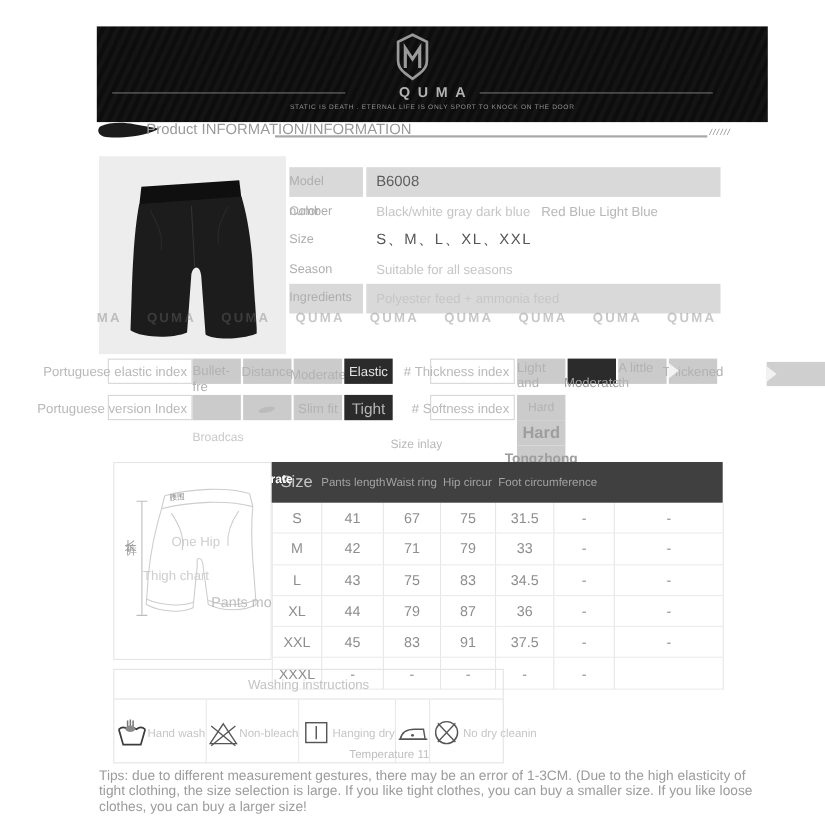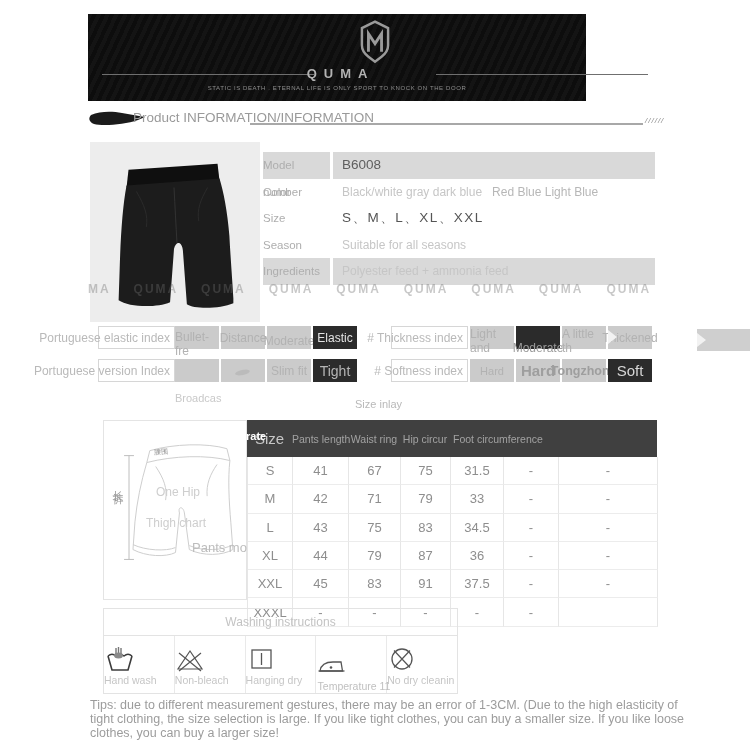--- a/index.html
+++ b/index.html
@@ -1,20 +1,20 @@
 <!DOCTYPE html>
 <html><head>
 <meta charset="utf-8">
 <style>
   * { margin:0; padding:0; box-sizing:border-box; }
   body { font-family:"Liberation Sans", sans-serif; background:#fff; }
   .page { position:relative; width:750px; height:750px; background:#fff; overflow:hidden; }
 
   
-  .banner { position:absolute; left:88px; top:14px; width:498px; height:87px;
+  .banner { position:absolute; left:88px; top:24px; width:610px; height:87px;
     background:repeating-linear-gradient(115deg,#141414 0 4px,#0d0d0d 4px 8px); }
   .logo-svg { position:absolute; left:269px; top:4px; }
   .brand-name { position:absolute; left:0; top:52px; width:100%; text-align:center;
     color:#b3b3b3; font-size:13px; font-weight:bold; letter-spacing:7px; text-indent:7px; }
   .brand-line { position:absolute; top:60px; height:1px; background:#6f6f6f; }
   .brand-line.l { left:14px; width:212px; } .brand-line.r { left:348px; width:212px; }
   .tagline { position:absolute; left:0; top:71px; width:100%; text-align:center;
     color:#8f8f8f; font-size:6px; letter-spacing:0.6px; }
 
   
@@ -77,29 +77,29 @@
   .st-cell { border-right:1px solid #e6e6e6; border-bottom:1px solid #ececec;
     display:flex; align-items:center; justify-content:center; font-size:13px; color:#8e8e8e; }
 
   
   .diagram { position:absolute; left:103px; top:420px; width:144px; height:180px;
     background:#fff; border:1px solid #e4e4e4; }
   .diag-label { position:absolute; white-space:nowrap; }
   .d-waist { left:50px; top:26px; font-size:7px; color:#8a8a8a; transform:rotate(-4deg); }
   .d-length { left:6px; top:60px; font-size:11px; color:#9a9a9a; writing-mode:vertical-rl; letter-spacing:3px; }
   .d-hip { left:52px; top:64px; font-size:12px; color:#cecece; }
-  .d-thigh { left:42px; top:95px; font-size:12px; color:#cecece; }
+  .d-thigh { left:26px; top:95px; font-size:12px; color:#cecece; }
   .d-hem { left:88px; top:119px; font-size:13px; color:#bdbdbd; }
 
   
   .wash-box { position:absolute; left:103px; top:608px; width:355px; height:86px; border:1px solid #e3e3e3; }
   .wash-title { height:27px; line-height:27px; text-align:center; font-size:12px; color:#c3c3c3; border-bottom:1px solid #e3e3e3; }
   .wash-row { display:flex; height:57px; }
-  .wash-item { flex:1; border-left:1px solid #e9e9e9; display:flex; flex-direction:column;
-    justify-content:center; padding-top:3px; }
+  .wash-item { flex:1; border-left:1px solid #e9e9e9; display:flex; flex-direction:row;
+    align-items:center; justify-content:center; padding-top:3px; }
   .wash-item:first-child { border-left:none; }
   .wash-item .wl { font-size:10.5px; color:#c6c6c6; margin-top:2px; white-space:nowrap; }
   .temp-label { position:absolute; left:313px; top:680px; width:82px; text-align:center; font-size:10.5px; color:#c0c0c0; }
   .tips-box { position:absolute; left:466px; top:608px; width:189px; height:85px; border:1px solid #e3e3e3; }
   .tips-title { height:27px; line-height:27px; text-align:center; font-size:12px; color:#b9b9b9; border-bottom:1px solid #e3e3e3; }
   .tips-list { padding:4px 0 0 11px; }
   .tips-list div { font-size:10.8px; color:#d2d2d2; line-height:13px; white-space:nowrap; }
 
   
   .footer-tips { position:absolute; left:90px; top:699px; }
@@ -225,21 +225,21 @@
         <span>Thickened</span>
       </div>
   </div>
   <div class="frag-cell">
       <span class="tri"></span>
     </div>
 
   <div class="idx-label-box" style="left:391px;top:359px;">
     <span># Softness index</span>
   </div>
-  <div class="idx-opts" style="left:470px;top:359px;">
+  <div class="idx-opts" style="left:470px;top:359px;flex-direction:column;">
     <div class="opt">
         <span style="font-size:11px;">Hard</span>
       </div>
     <div class="opt">
         <span class="hard-big">Hard</span>
       </div>
     <div class="opt">
         <span class="tong">Tongzhong</span>
       </div>
     <div class="opt dark">

